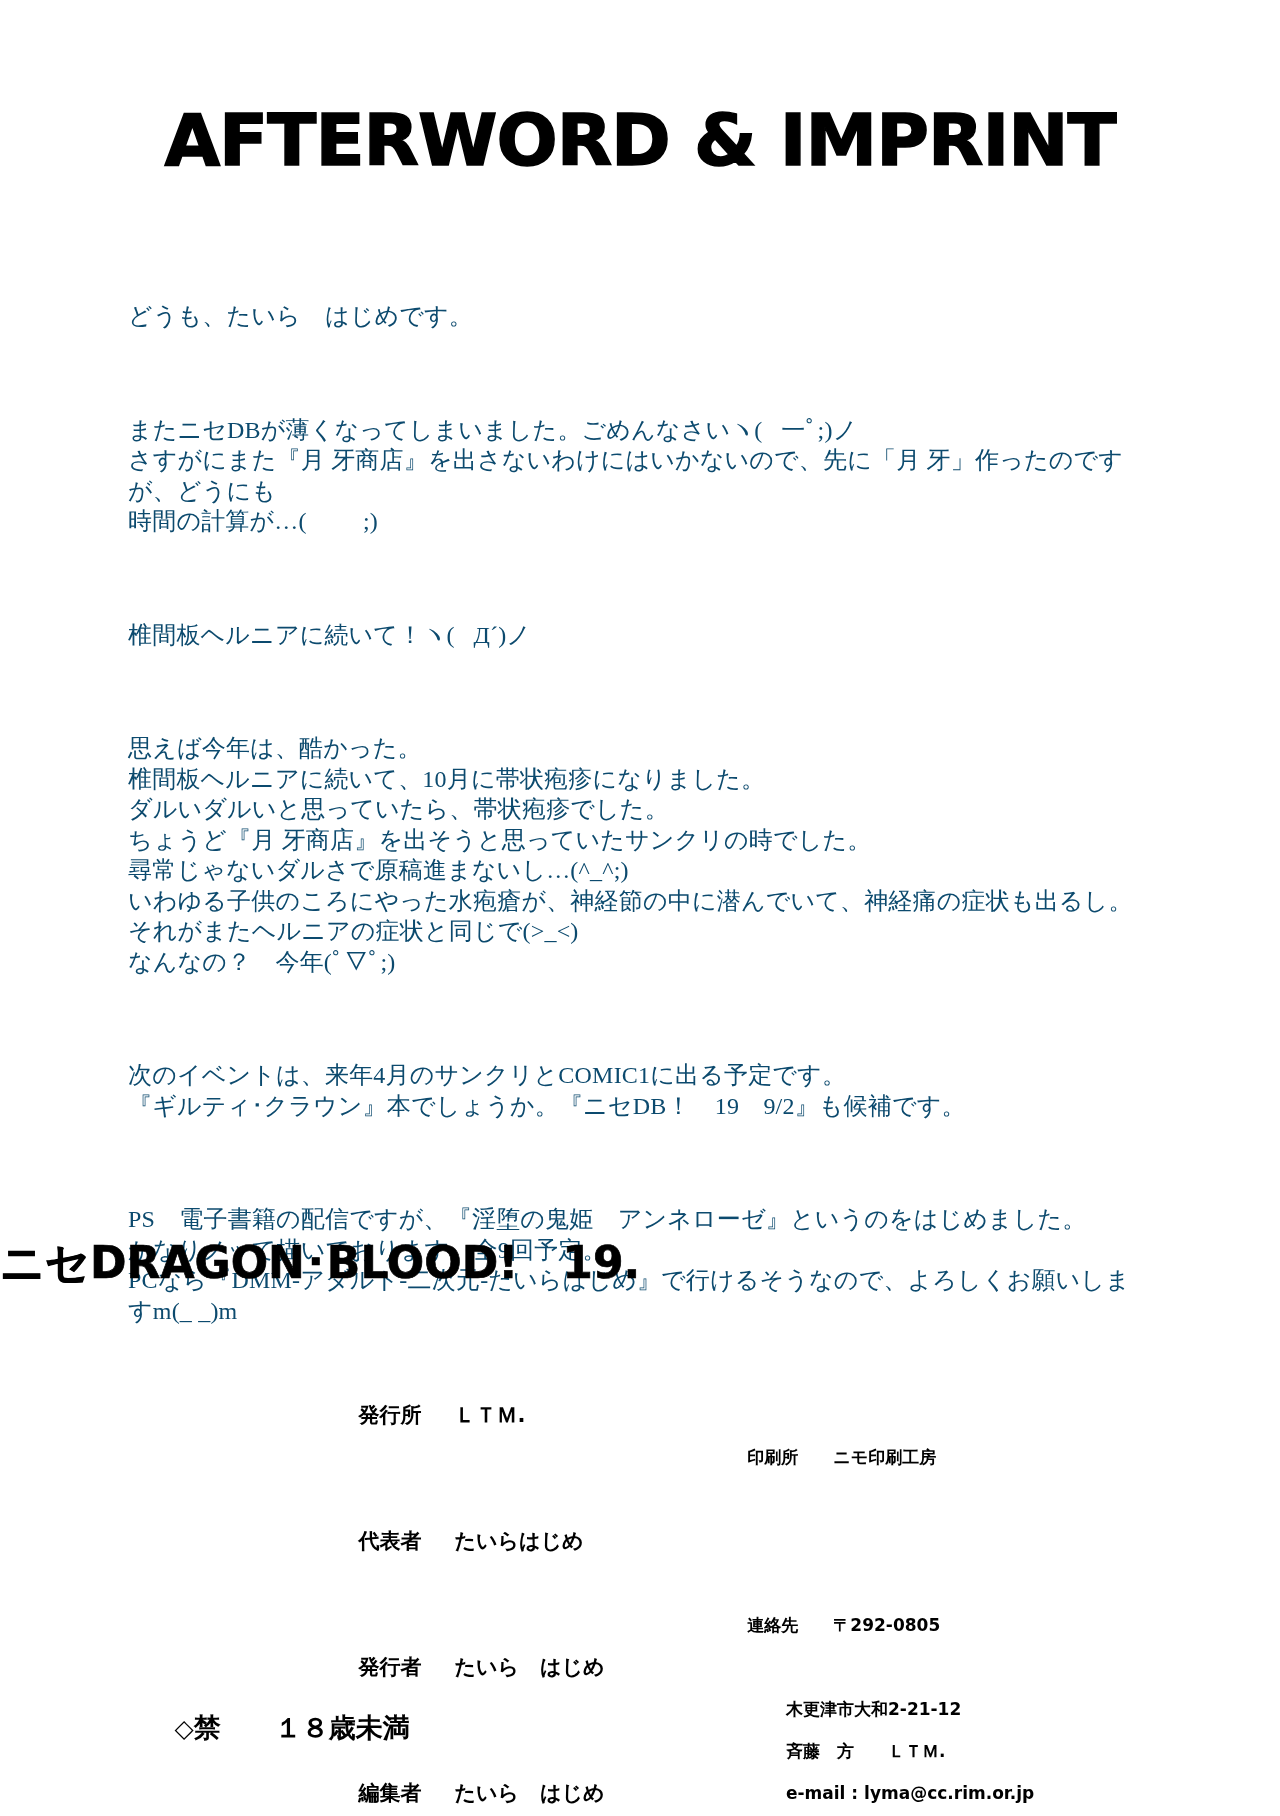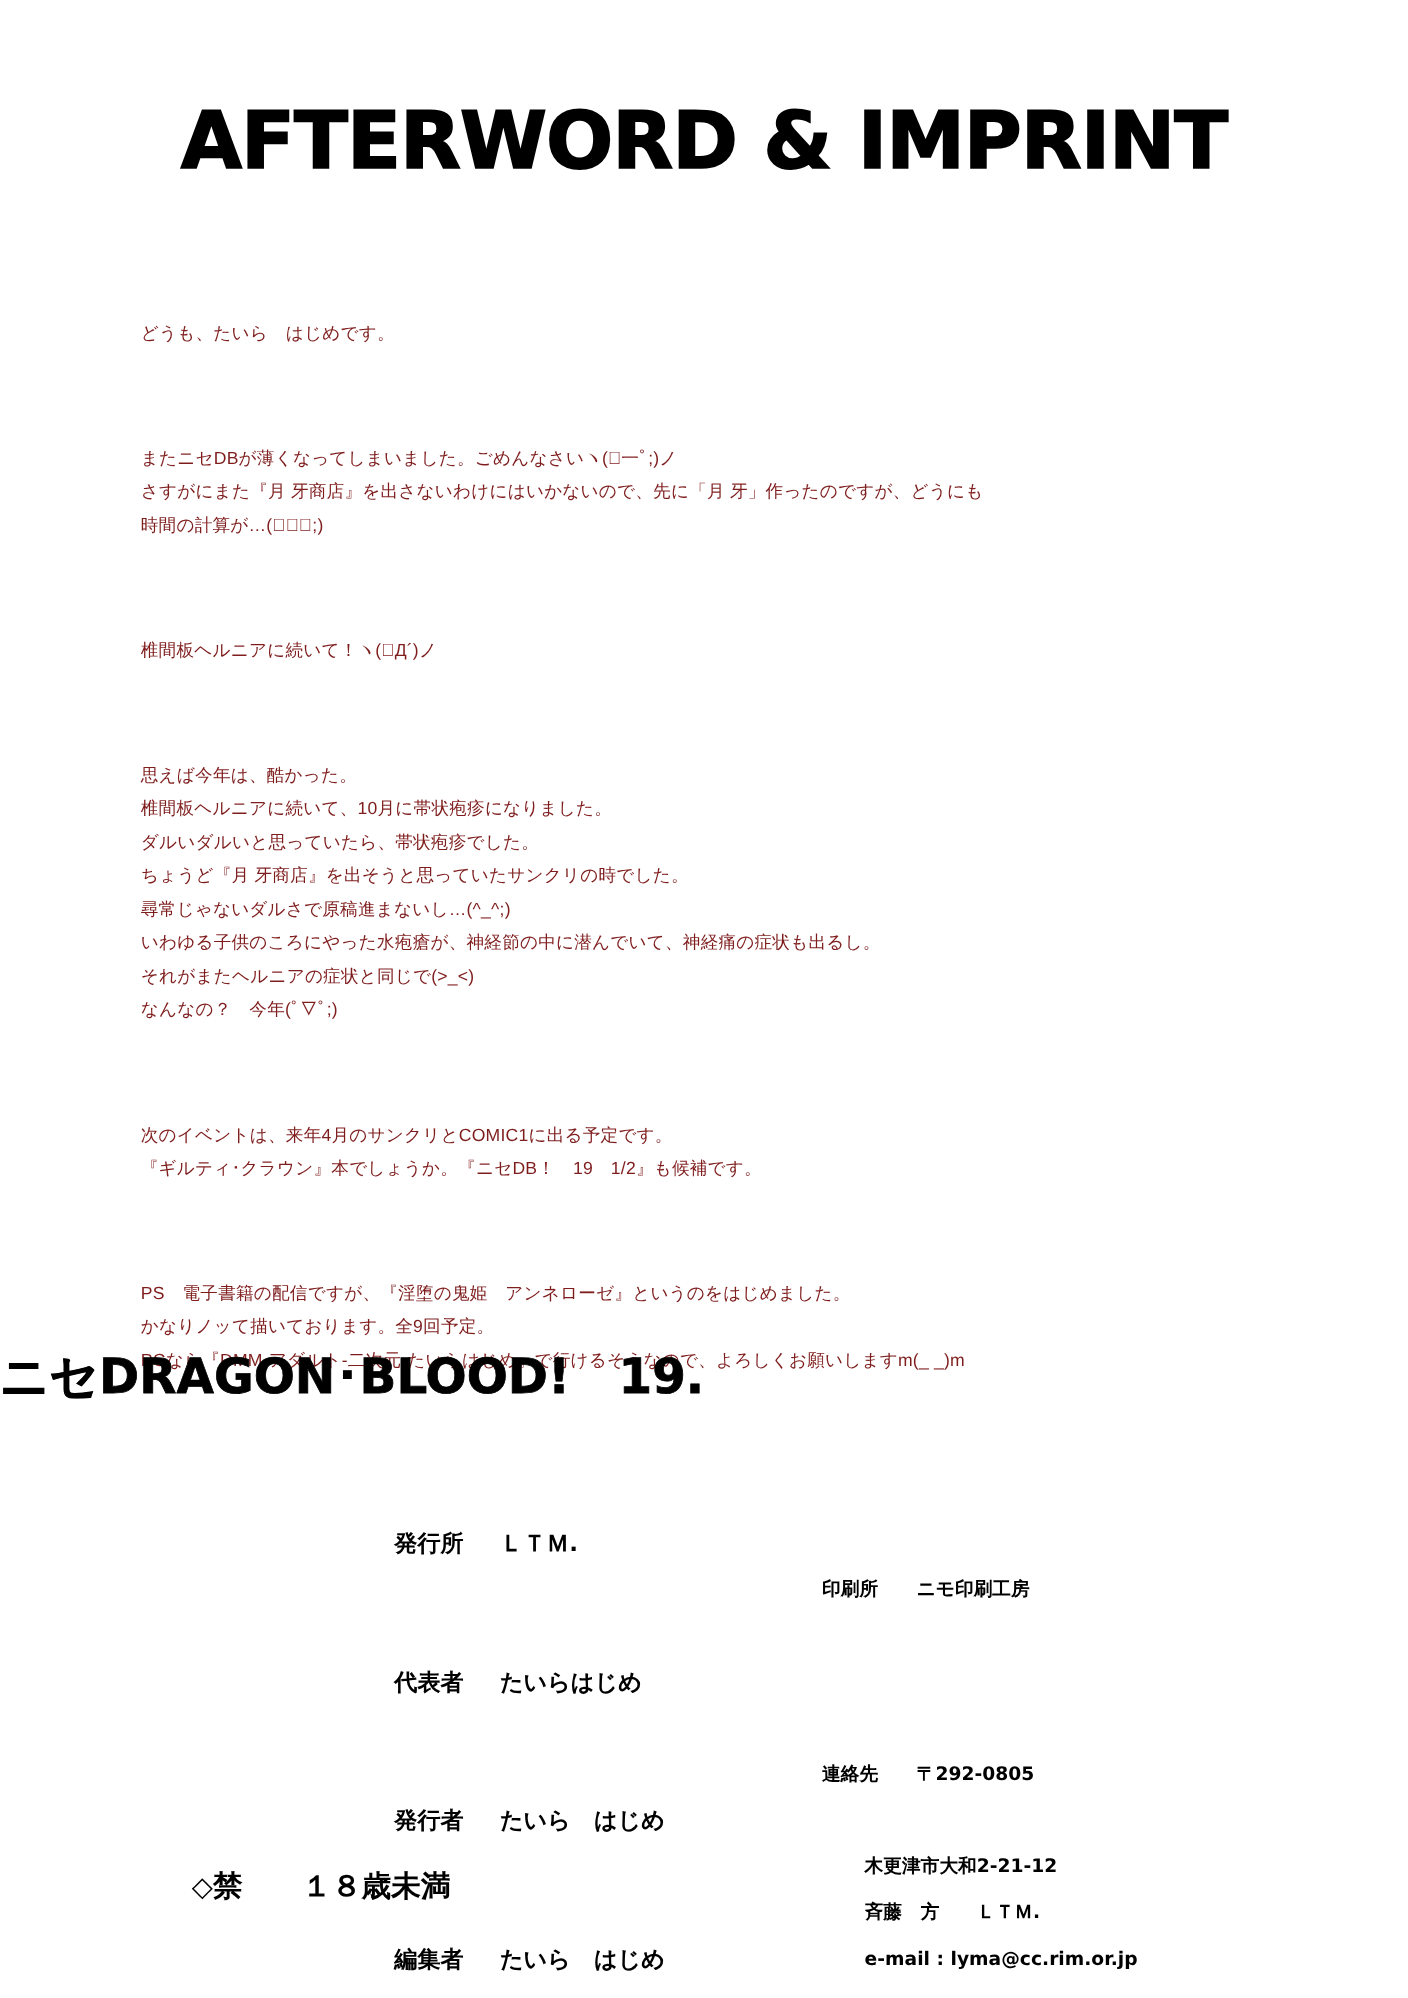--- a/index.html
+++ b/index.html
@@ -10,21 +10,21 @@
   body {
     width: 1280px;
     height: 1816px;
     position: relative;
     font-family: "Liberation Sans", sans-serif;
     color: #111111;
     overflow: hidden;
   }
   .page {
     position: absolute;
-    left: 0; top: 0;
+    left: 0; top: 12px;
     width: 1280px;
     height: 1305px;
     border-radius: 18px;
   }
   .title {
     position: absolute;
     left: 0;
     top: 86px;
     width: 1280px;
     text-align: center;
@@ -33,24 +33,24 @@
     font-size: 72px;
     letter-spacing: -1px;
     color: #000000;
     -webkit-text-stroke: 1.5px #000;
   }
   .body-text {
     position: absolute;
     left: 128px;
     top: 228px;
     width: 1020px;
-    font-family: Liberation Sans, sans-serif;
-    font-size: 16px;
+    font-family: Liberation Serif, serif;
+    font-size: 24px;
     line-height: 30.5px;
-    color: #7f1d1d;
+    color: #0c4a6e;
     white-space: pre-wrap;
     letter-spacing: 0.2px;
   }
   .para {
     margin: 0 0 22px 0;
     white-space: pre-wrap;
   }
   .para:last-child { margin-bottom: 0; }
 
   .imprint-title {
@@ -140,21 +140,21 @@
     <p class="para">椎間板ヘルニアに続いて！ヽ(ﾞД´)ノ</p>
     <p class="para">思えば今年は、酷かった。
 椎間板ヘルニアに続いて、10月に帯状疱疹になりました。
 ダルいダルいと思っていたら、帯状疱疹でした。
 ちょうど『月 牙商店』を出そうと思っていたサンクリの時でした。
 尋常じゃないダルさで原稿進まないし…(^_^;)
 いわゆる子供のころにやった水疱瘡が、神経節の中に潜んでいて、神経痛の症状も出るし。
 それがまたヘルニアの症状と同じで(&gt;_&lt;)
 なんなの？　今年(ﾟ▽ﾟ;)</p>
     <p class="para">次のイベントは、来年4月のサンクリとCOMIC1に出る予定です。
-『ギルティ･クラウン』本でしょうか。『ニセDB！　19　1/2』も候補です。</p>
+『ギルティ･クラウン』本でしょうか。『ニセDB！　19　9/2』も候補です。</p>
     <p class="para">PS　電子書籍の配信ですが、『淫堕の鬼姫　アンネローゼ』というのをはじめました。
 かなりノッて描いております。全9回予定。
 PCなら『DMM-アダルト-二次元-たいらはじめ』で行けるそうなので、よろしくお願いしますm(_ _)m</p>
   </div>
 
   <div class="imprint-title">ニセDRAGON･BLOOD!　19.</div>
 
   <div class="colophon">
     <div class="col-left">
       <span class="row">

